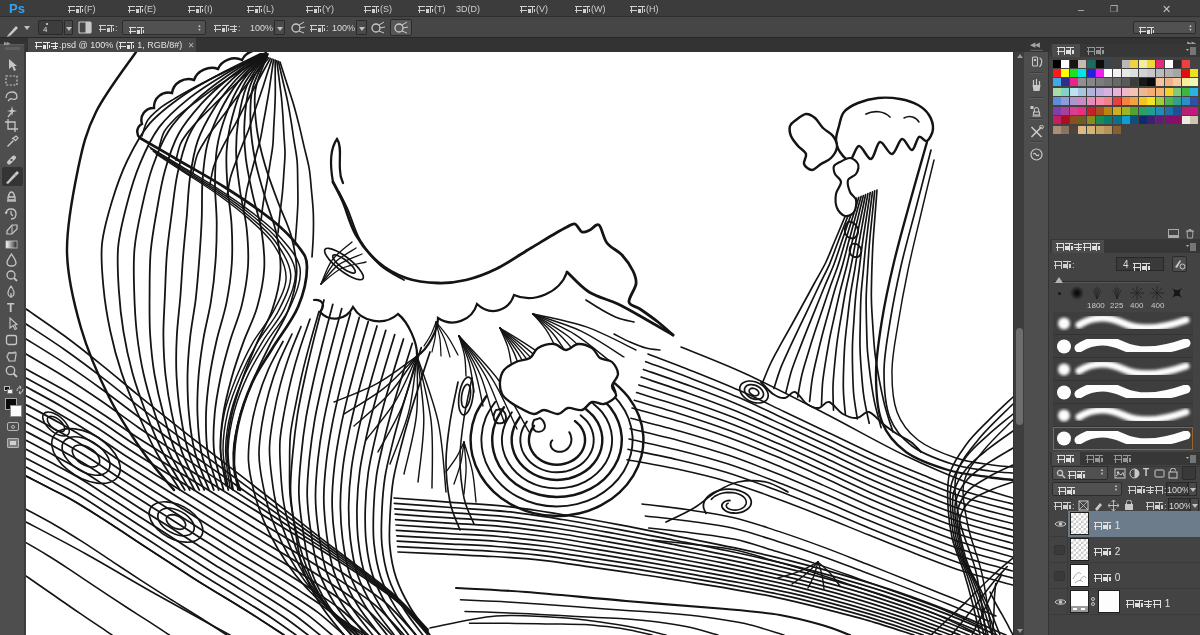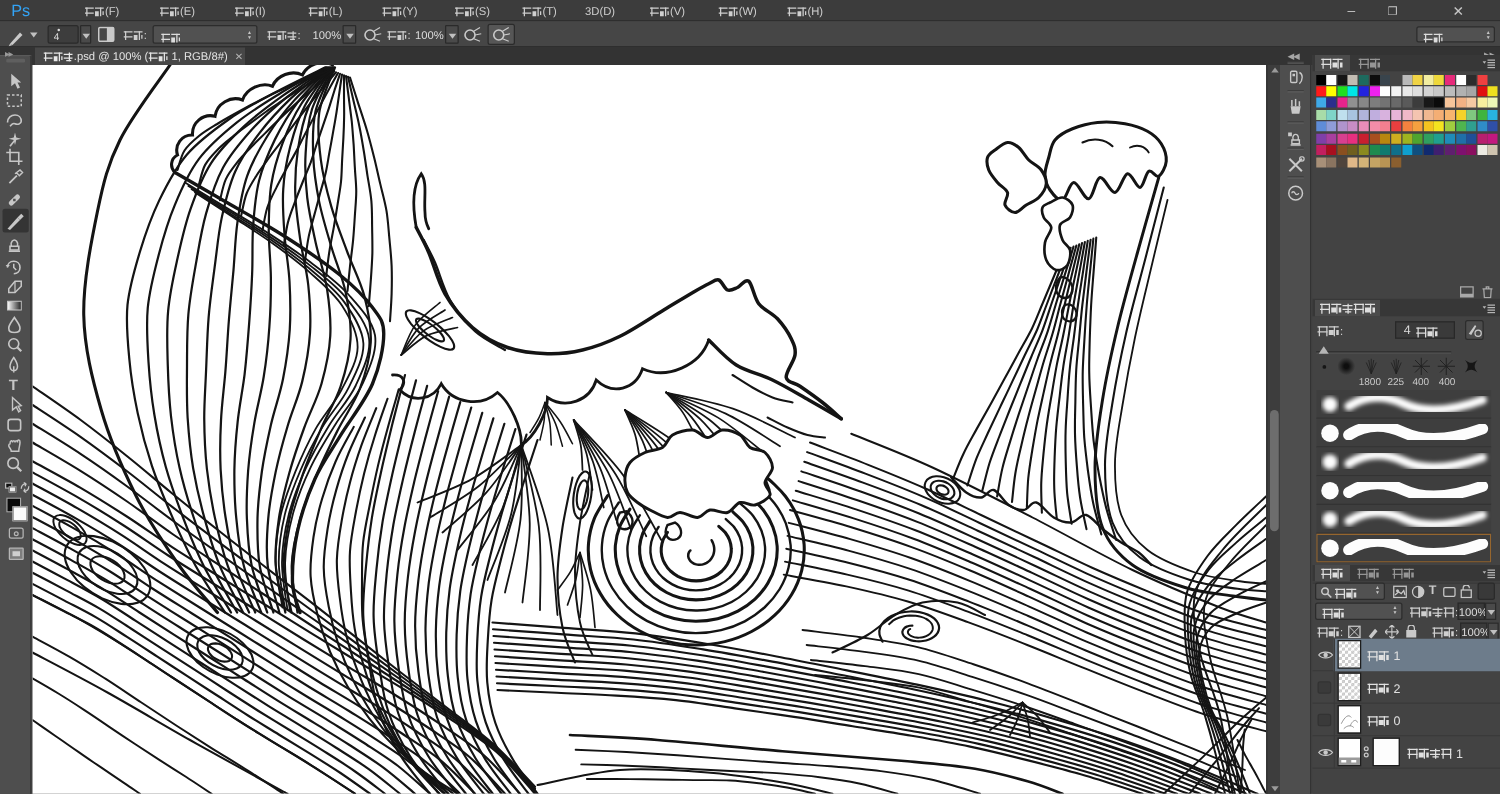--- a/index.html
+++ b/index.html
@@ -19,21 +19,21 @@
 linear-gradient(currentColor,currentColor) 2px 6px/6px 1px no-repeat,
 linear-gradient(currentColor,currentColor) 0 8px/9px 1px no-repeat,
 linear-gradient(currentColor,currentColor) 4px 0/1px 9px no-repeat}
 .s8 .cj,.s8 .c2,.s8 .c3{width:8px;height:8px;margin-right:1px;background-size:8px 1px,8px 1px,8px 1px,1px 8px,1px 8px}
 .s7 .cj,.s7 .c2,.s7 .c3{width:7px;height:7px;margin-right:1px;vertical-align:-1px;background-size:7px 1px,7px 1px,7px 1px,1px 7px,1px 7px}
 .s7 .c2{background-size:7px 1px,7px 1px,1px 7px,3px 4px,3px 3px}
 .s7 .c3{background-size:7px 1px,7px 1px,4px 1px,7px 1px,1px 7px}
 .s8 .c2{background-size:8px 1px,8px 1px,1px 8px,4px 4px,3px 4px}
 .s8 .c3{background-size:8px 1px,8px 1px,5px 1px,8px 1px,1px 8px}
 #menubar{left:0;top:0;width:1200px;height:17px;background:#3c3c3c;border-bottom:1px solid #2e2e2e}
-#pslogo{left:9px;top:1px;color:#33a3f5;font-weight:normal;font-size:13px}
+#pslogo{left:9px;top:1px;color:#33a3f5;font-weight:bold;font-size:13px}
 .menu{position:absolute;top:4px;white-space:nowrap;color:#cfcfcf;font-size:9px}
 #optbar{left:0;top:17px;width:1200px;height:21px;background:#464646;border-bottom:1px solid #272727}
 .lbl{position:absolute;color:#cfcfcf;font-size:9px}
 .updn{position:absolute;width:7px;color:#c5c5c5;font-size:4px;line-height:4px;text-align:center}
 #tabbar{left:0;top:38px;width:1024px;height:14px;background:#333333}
 #doctab{left:28px;top:38px;width:168px;height:14px;background:#474747;color:#e3e3e3;font-size:9px;line-height:15px;padding-left:7px;white-space:nowrap}
 #toolbar{left:0;top:44px;width:25px;height:591px;background:#4e4e4e;border-right:1px solid #3a3a3a;border-top:1px solid #5a5a5a}
 #canvas{left:26px;top:52px;width:987px;height:583px;background:#fff;overflow:hidden}
 #vscroll{left:1013px;top:52px;width:11px;height:583px;background:#3d3d3d;border-left:1px solid #313131}
 #vthumb{position:absolute;left:2px;top:276px;width:7px;height:97px;background:#6d6d6d;border-radius:4px}
@@ -56,21 +56,21 @@
 <body>
 <div class="abs" id="menubar"></div>
 <div class="abs" id="pslogo">Ps</div>
 <div class="menu s7" style="left:68px"><span class="cj"></span><span class="c2"></span>(F)</div>
 <div class="menu s7" style="left:128px"><span class="cj"></span><span class="c2"></span>(E)</div>
 <div class="menu s7" style="left:188px"><span class="cj"></span><span class="c2"></span>(I)</div>
 <div class="menu s7" style="left:247px"><span class="cj"></span><span class="c2"></span>(L)</div>
 <div class="menu s7" style="left:306px"><span class="cj"></span><span class="c2"></span>(Y)</div>
 <div class="menu s7" style="left:364px"><span class="cj"></span><span class="c2"></span>(S)</div>
 <div class="menu s7" style="left:418px"><span class="cj"></span><span class="c2"></span>(T)</div>
-<div class="menu s7" style="left:468px">3D(D)</div>
+<div class="menu s7" style="left:456px">3D(D)</div>
 <div class="menu s7" style="left:520px"><span class="cj"></span><span class="c2"></span>(V)</div>
 <div class="menu s7" style="left:575px"><span class="cj"></span><span class="c2"></span>(W)</div>
 <div class="menu s7" style="left:630px"><span class="cj"></span><span class="c2"></span>(H)</div>
 <div class="abs" style="left:1078px;top:3px;color:#c6c6c6;font-size:11px">–</div>
 <div class="abs" style="left:1110px;top:4px;color:#c6c6c6;font-size:9px">❐</div>
 <div class="abs" style="left:1162px;top:3px;color:#c6c6c6;font-size:11px">✕</div>
 <div class="abs" id="optbar"></div>
 <svg class="abs" style="left:6px;top:22px" width="16" height="16" viewBox="0 0 16 16">
     <path d="M2,13 L10,4 L12,6 L4,14 Z" fill="#c9c9c9"></path>
     <path d="M2,13 L1,15 L4,14 Z" fill="#c9c9c9"></path>

